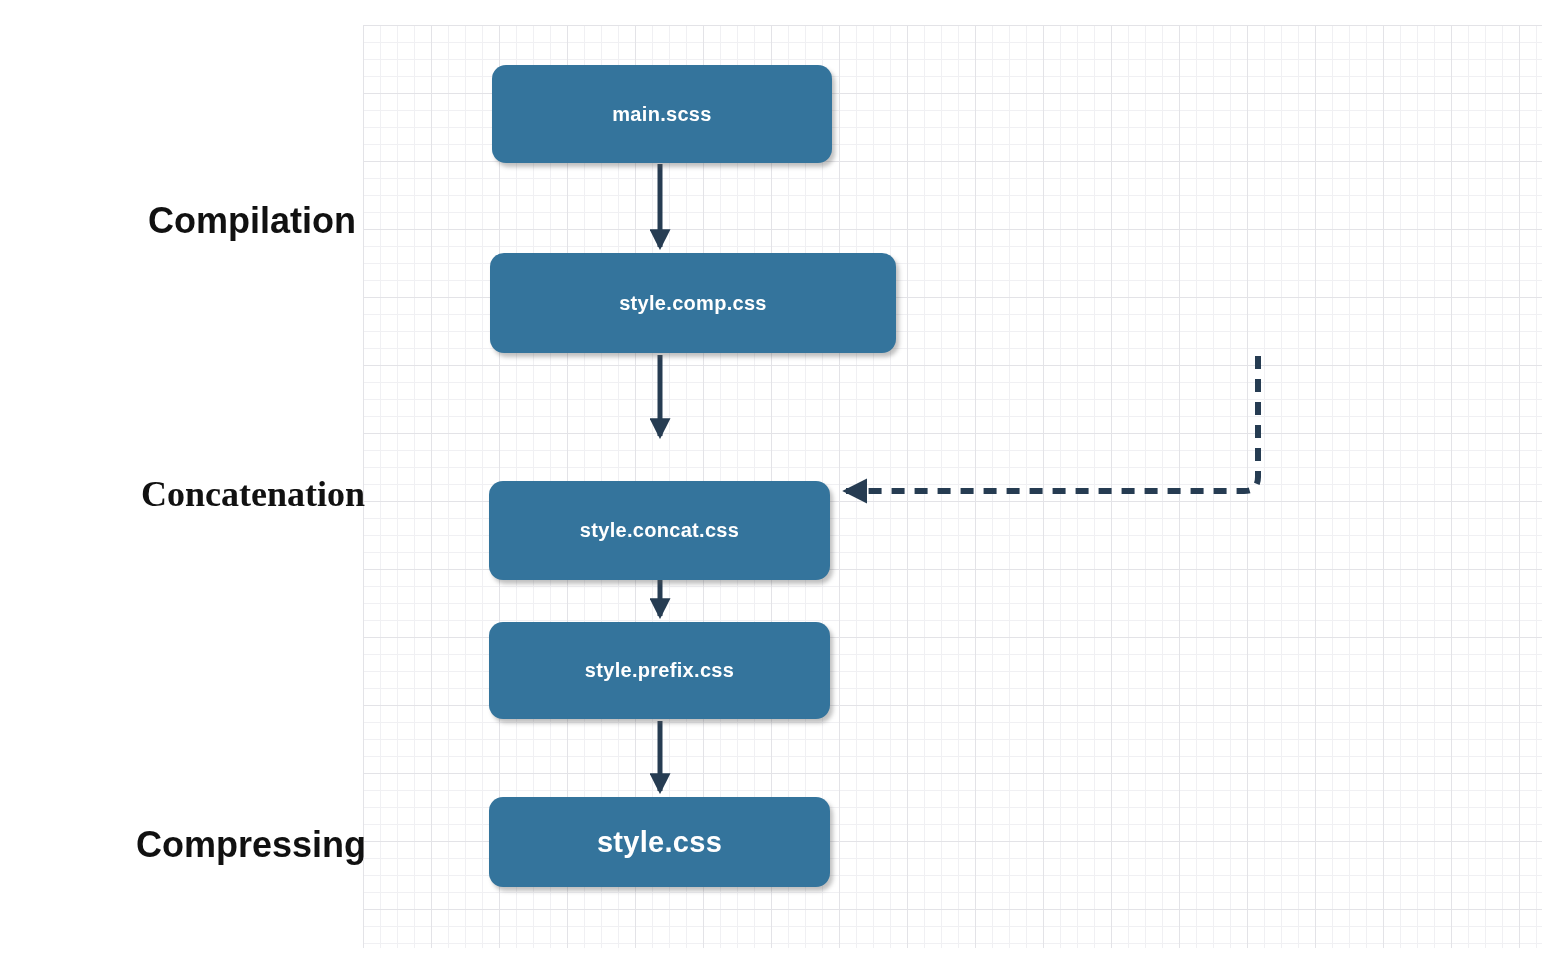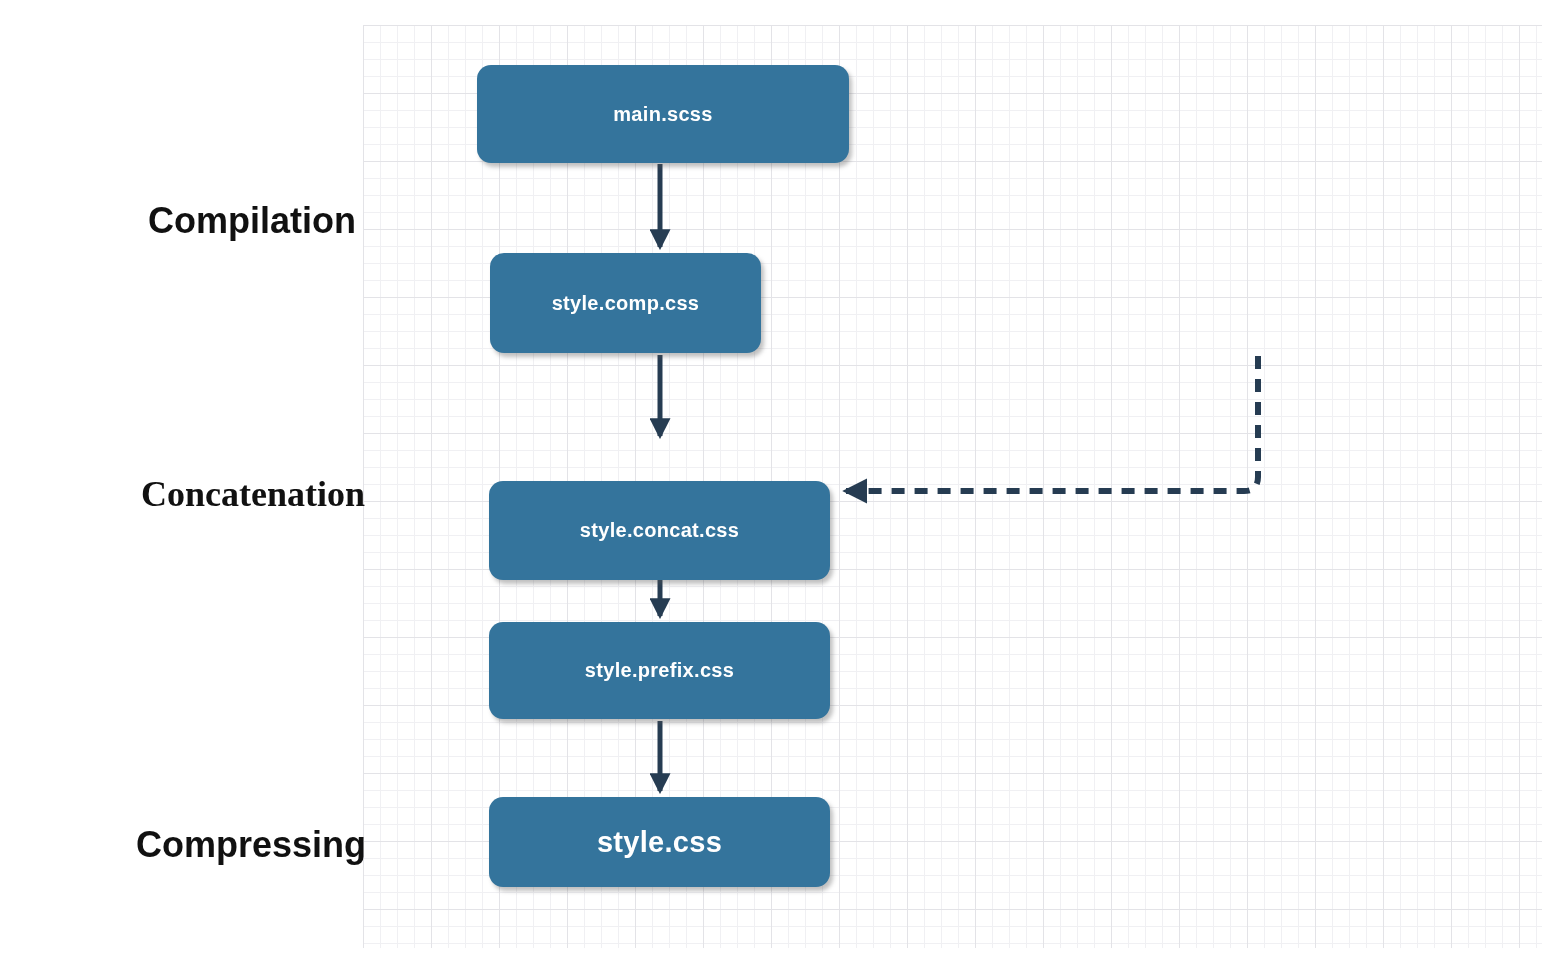--- a/index.html
+++ b/index.html
@@ -35,22 +35,22 @@
     display:flex;align-items:center;justify-content:center;
     font-weight:bold;font-size:20px;letter-spacing:0.3px;
   }
   .node.large{font-size:29px;}
   .stage{
     position:absolute;transform:translate(-50%,-50%);
     color:var(--stage-text,#111111);
     font-size:36px;font-weight:bold;white-space:nowrap;
   }
   
-  #n-main   {left:477px;top:65px; width:372px;height:98px;}
-  #n-comp   {left:490px;top:253px;width:271px;height:100px;}
+  #n-main   {left:492px;top:65px; width:340px;height:98px;}
+  #n-comp   {left:490px;top:253px;width:406px;height:100px;}
   #n-add    {left:1088px;top:253px;width:342px;height:100px;}
   #n-concat {left:489px;top:442px;width:341px;height:99px;margin-top:39px;}
   #n-prefix {left:489px;top:622px;width:341px;height:97px;text-align:right;}
   #n-style  {left:489px;top:797px;width:341px;height:90px;}
   
   #s-0{left:252px;top:221px;}
   #s-1{left:253px;top:494px;font-family:Liberation Serif, serif;}
   #s-2{left:252px;top:662px;}
   #s-3{left:251px;top:845px;}
 </style>

